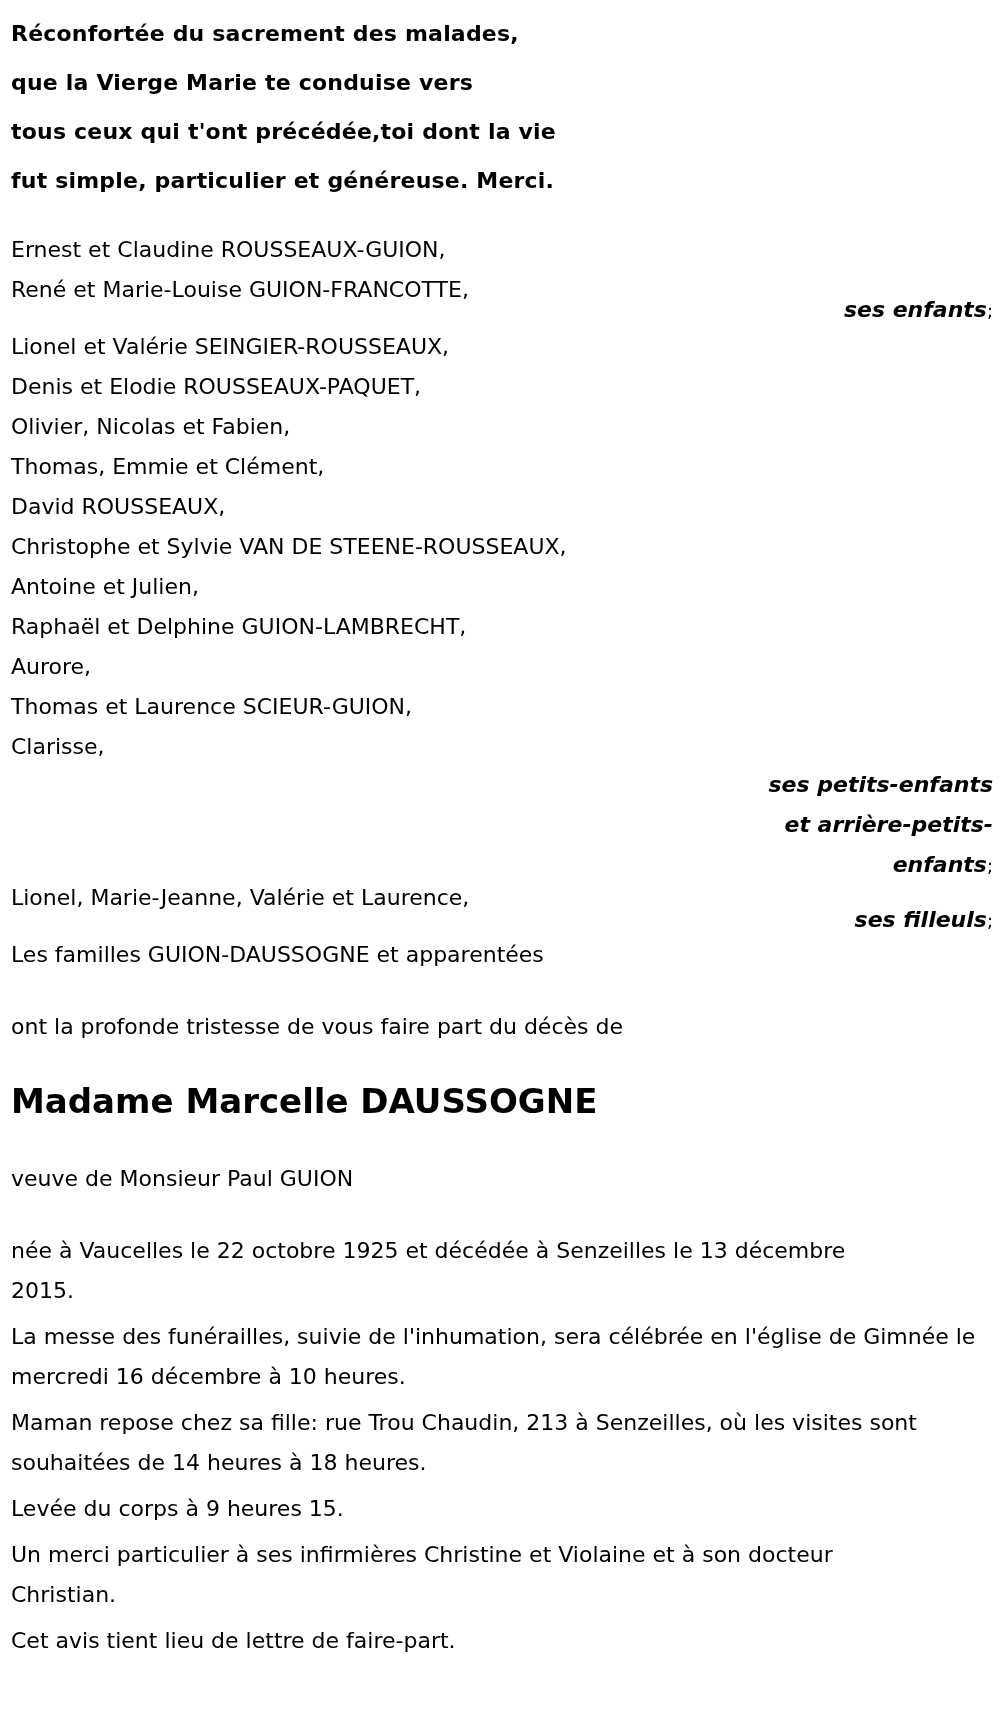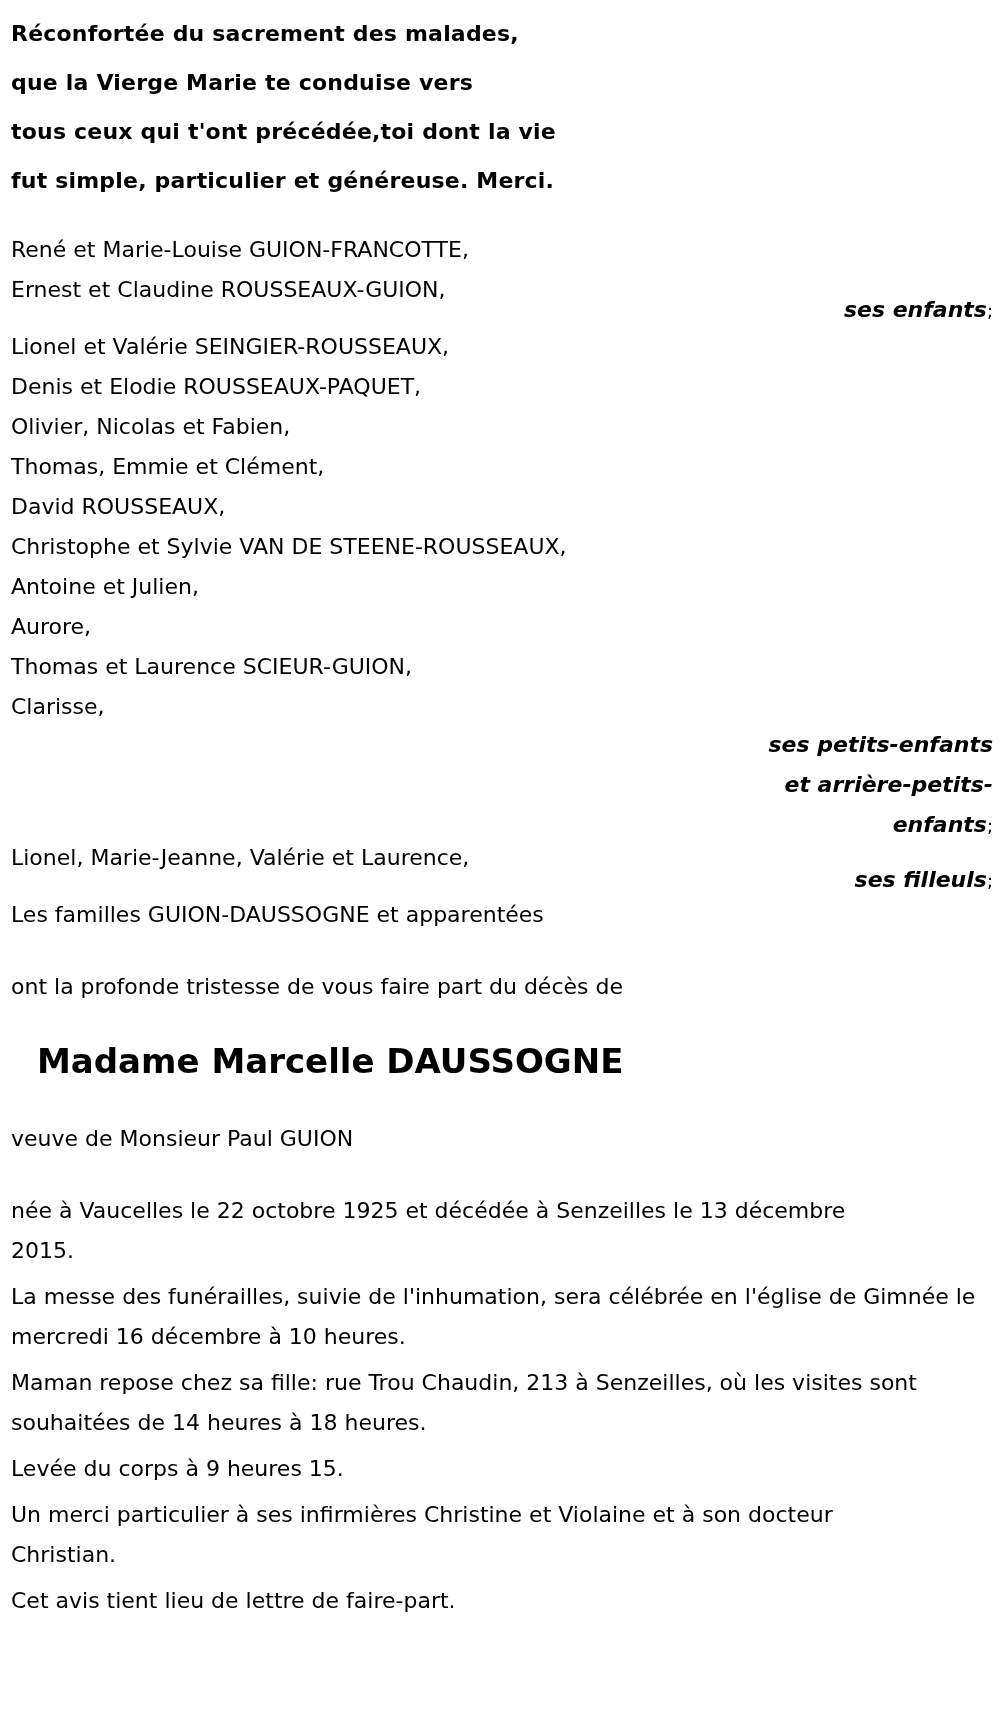--- a/index.html
+++ b/index.html
@@ -46,53 +46,54 @@
 <div class="page">
 
   <div class="poem">
     <div>Réconfortée du sacrement des malades,</div>
     <div>que la Vierge Marie te conduise vers</div>
     <div>tous ceux qui t'ont précédée,toi dont la vie</div>
     <div>fut simple, particulier et généreuse. Merci.</div>
   </div>
 
   <div class="group" style="margin-top:25px;">
+    <div class="line">Ernest et Claudine ROUSSEAUX-GUION,</div>
     <div class="line">René et Marie-Louise GUION-FRANCOTTE,</div>
-    <div class="line">Ernest et Claudine ROUSSEAUX-GUION,</div>
     <div class="role" style="margin-top:-20px;"><span>ses enfants</span><span class="semi">;</span></div>
   </div>
 
   <div class="group" style="margin-top:-4px;">
     <div class="line">Lionel et Valérie SEINGIER-ROUSSEAUX,</div>
     <div class="line">Denis et Elodie ROUSSEAUX-PAQUET,</div>
     <div class="line">Olivier, Nicolas et Fabien,</div>
     <div class="line">Thomas, Emmie et Clément,</div>
     <div class="line">David ROUSSEAUX,</div>
     <div class="line">Christophe et Sylvie VAN DE STEENE-ROUSSEAUX,</div>
     <div class="line">Antoine et Julien,</div>
+    <div class="line">Raphaël et Delphine GUION-LAMBRECHT,</div>
     <div class="line">Aurore,</div>
     <div class="line">Thomas et Laurence SCIEUR-GUION,</div>
     <div class="line">Clarisse,</div>
     <div class="role" style="margin-top:-2px;">
       <div>ses petits-enfants</div>
       <div>et arrière-petits-</div>
       <div><span>enfants</span><span class="semi">;</span></div>
     </div>
   </div>
 
   <div class="group" style="margin-top:-8px;">
     <div class="line">Lionel, Marie-Jeanne, Valérie et Laurence,</div>
     <div class="role" style="margin-top:-18px;"><span>ses filleuls</span><span class="semi">;</span></div>
   </div>
 
   <div class="para" style="margin-top:-6px;">Les familles GUION-DAUSSOGNE et apparentées</div>
 
   <div class="para" style="margin-top:32px;">ont la profonde tristesse de vous faire part du décès de</div>
 
-  <h1 class="name-title" style="margin-top:34px;margin-left:26px;">Madame Marcelle DAUSSOGNE</h1>
+  <h1 class="name-title" style="margin-top:34px;">Madame Marcelle DAUSSOGNE</h1>
 
   <div class="para" style="margin-top:38px;">veuve de Monsieur Paul GUION</div>
 
   <div class="para" style="margin-top:32px; width:840px;">née à Vaucelles le 22 octobre 1925 et décédée à Senzeilles le 13 décembre 2015.</div>
 
   <div class="para" style="margin-top:6px; width:984px;">La messe des funérailles, suivie de l'inhumation, sera célébrée en l'église de Gimnée le mercredi 16 décembre à 10 heures.</div>
 
   <div class="para" style="margin-top:6px; width:945px;">Maman repose chez sa fille: rue Trou Chaudin, 213 à Senzeilles, où les visites sont souhaitées de 14 heures à 18 heures.</div>
 
   <div class="para" style="margin-top:6px;">Levée du corps à 9 heures 15.</div>

